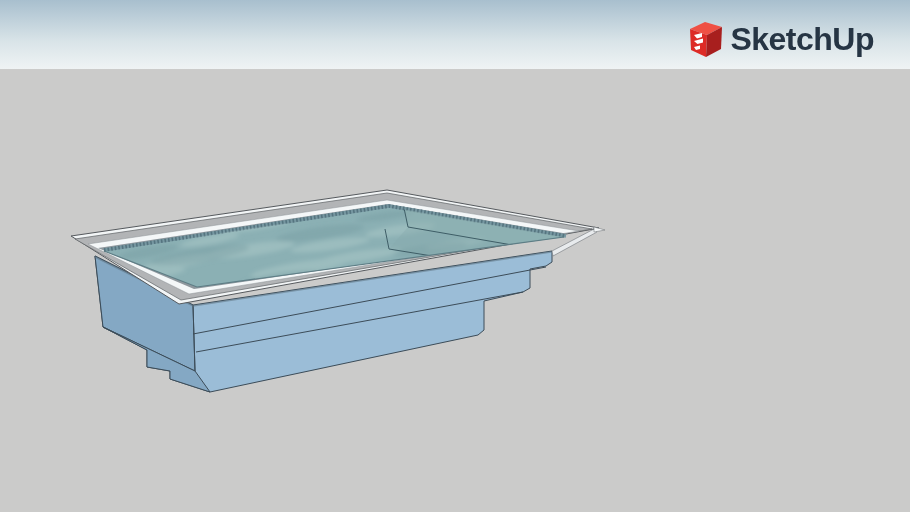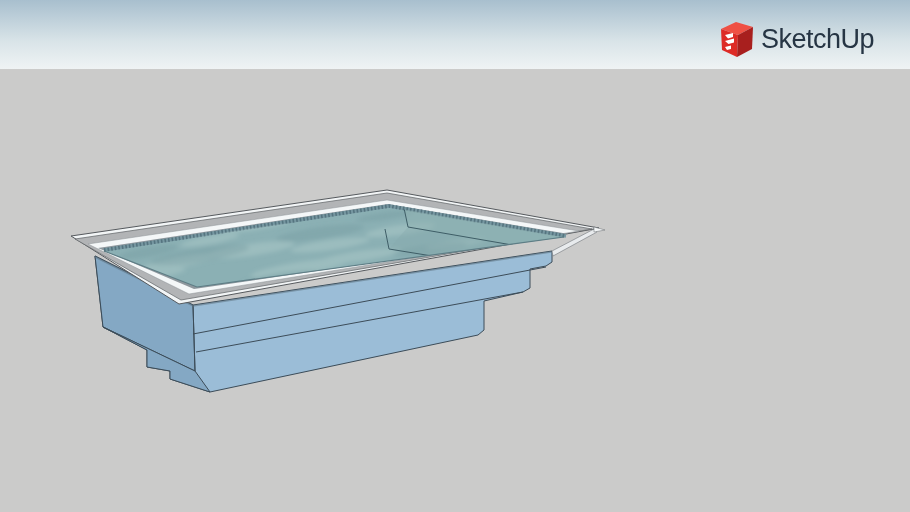--- a/index.html
+++ b/index.html
@@ -1,21 +1,21 @@
 <!DOCTYPE html>
 <html><head>
 <meta charset="utf-8">
 <style>
   html,body{margin:0;padding:0;}
   body{width:910px;height:512px;overflow:hidden;background:#cbcbca;
        font-family:"Liberation Sans", sans-serif;}
   #stage{position:relative;width:910px;height:512px;}
   #scene-svg{position:absolute;left:0;top:0;}
   #logo{position:absolute;top:20px;right:36px;display:flex;align-items:center;gap:6px;}
-  #logo-text{font-size:27px;font-weight:normal;letter-spacing:-0.5px;line-height:36px;}
+  #logo-text{font-size:32px;font-weight:bold;letter-spacing:-0.5px;line-height:36px;}
   .water-streak{stroke:none;}
 </style>
 </head>
 <body>
 
 <div id="stage">
 
 <svg id="scene-svg" width="910" height="512" viewBox="0 0 910 512">
   <defs>
     <linearGradient id="skyGrad" x1="0" y1="0" x2="0" y2="1">

